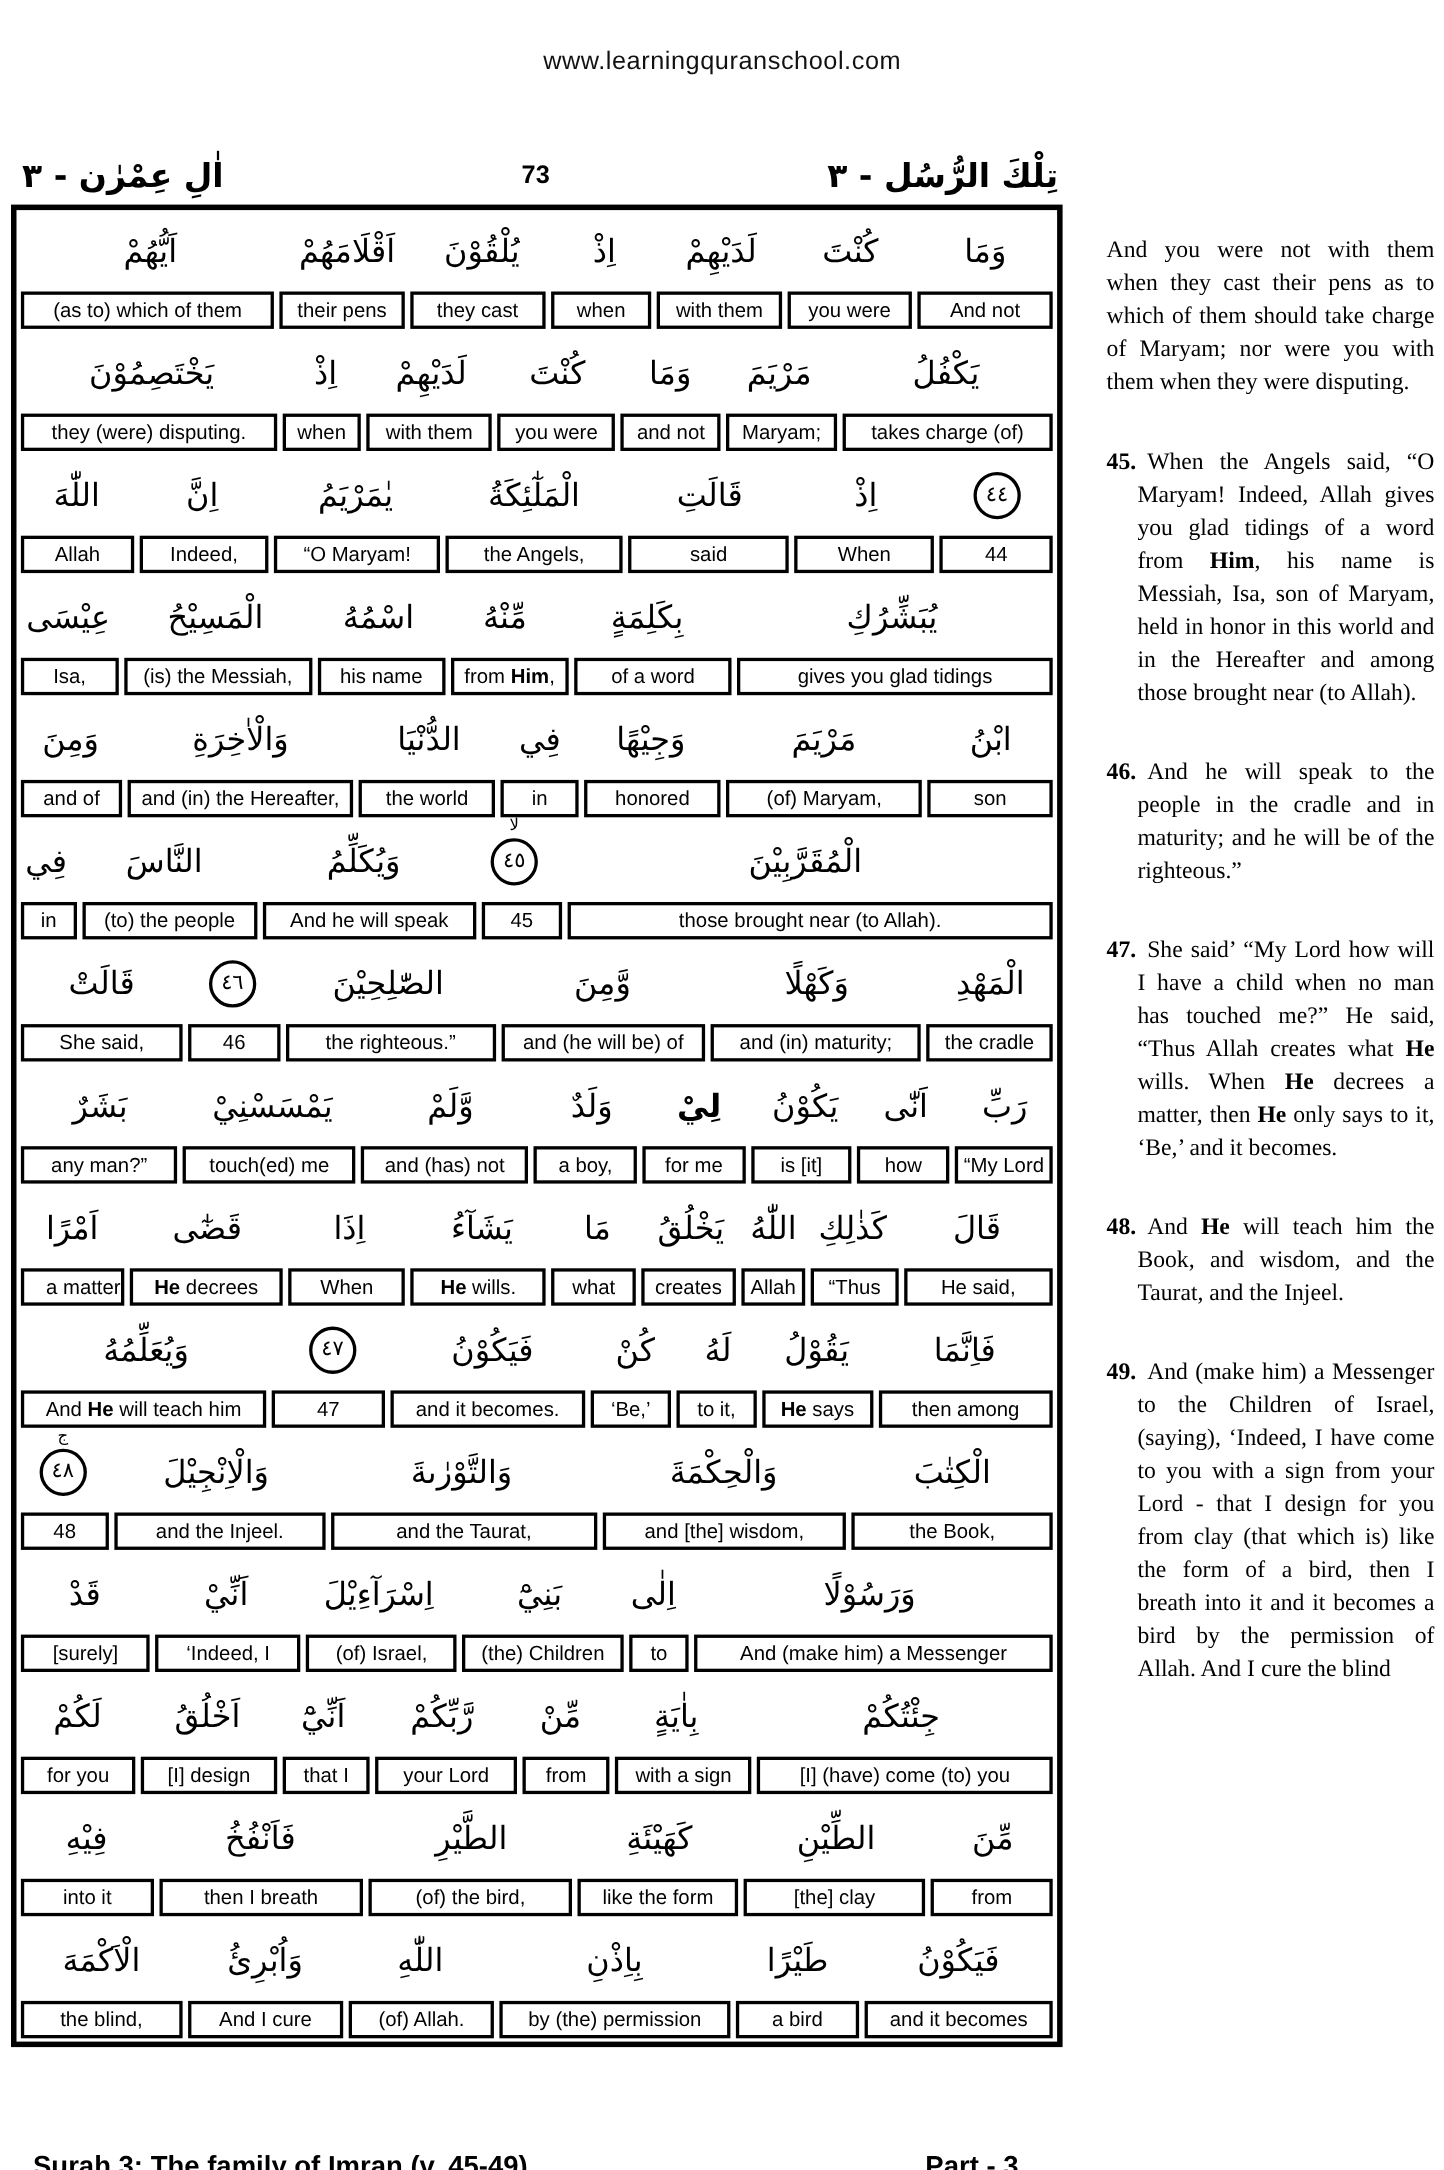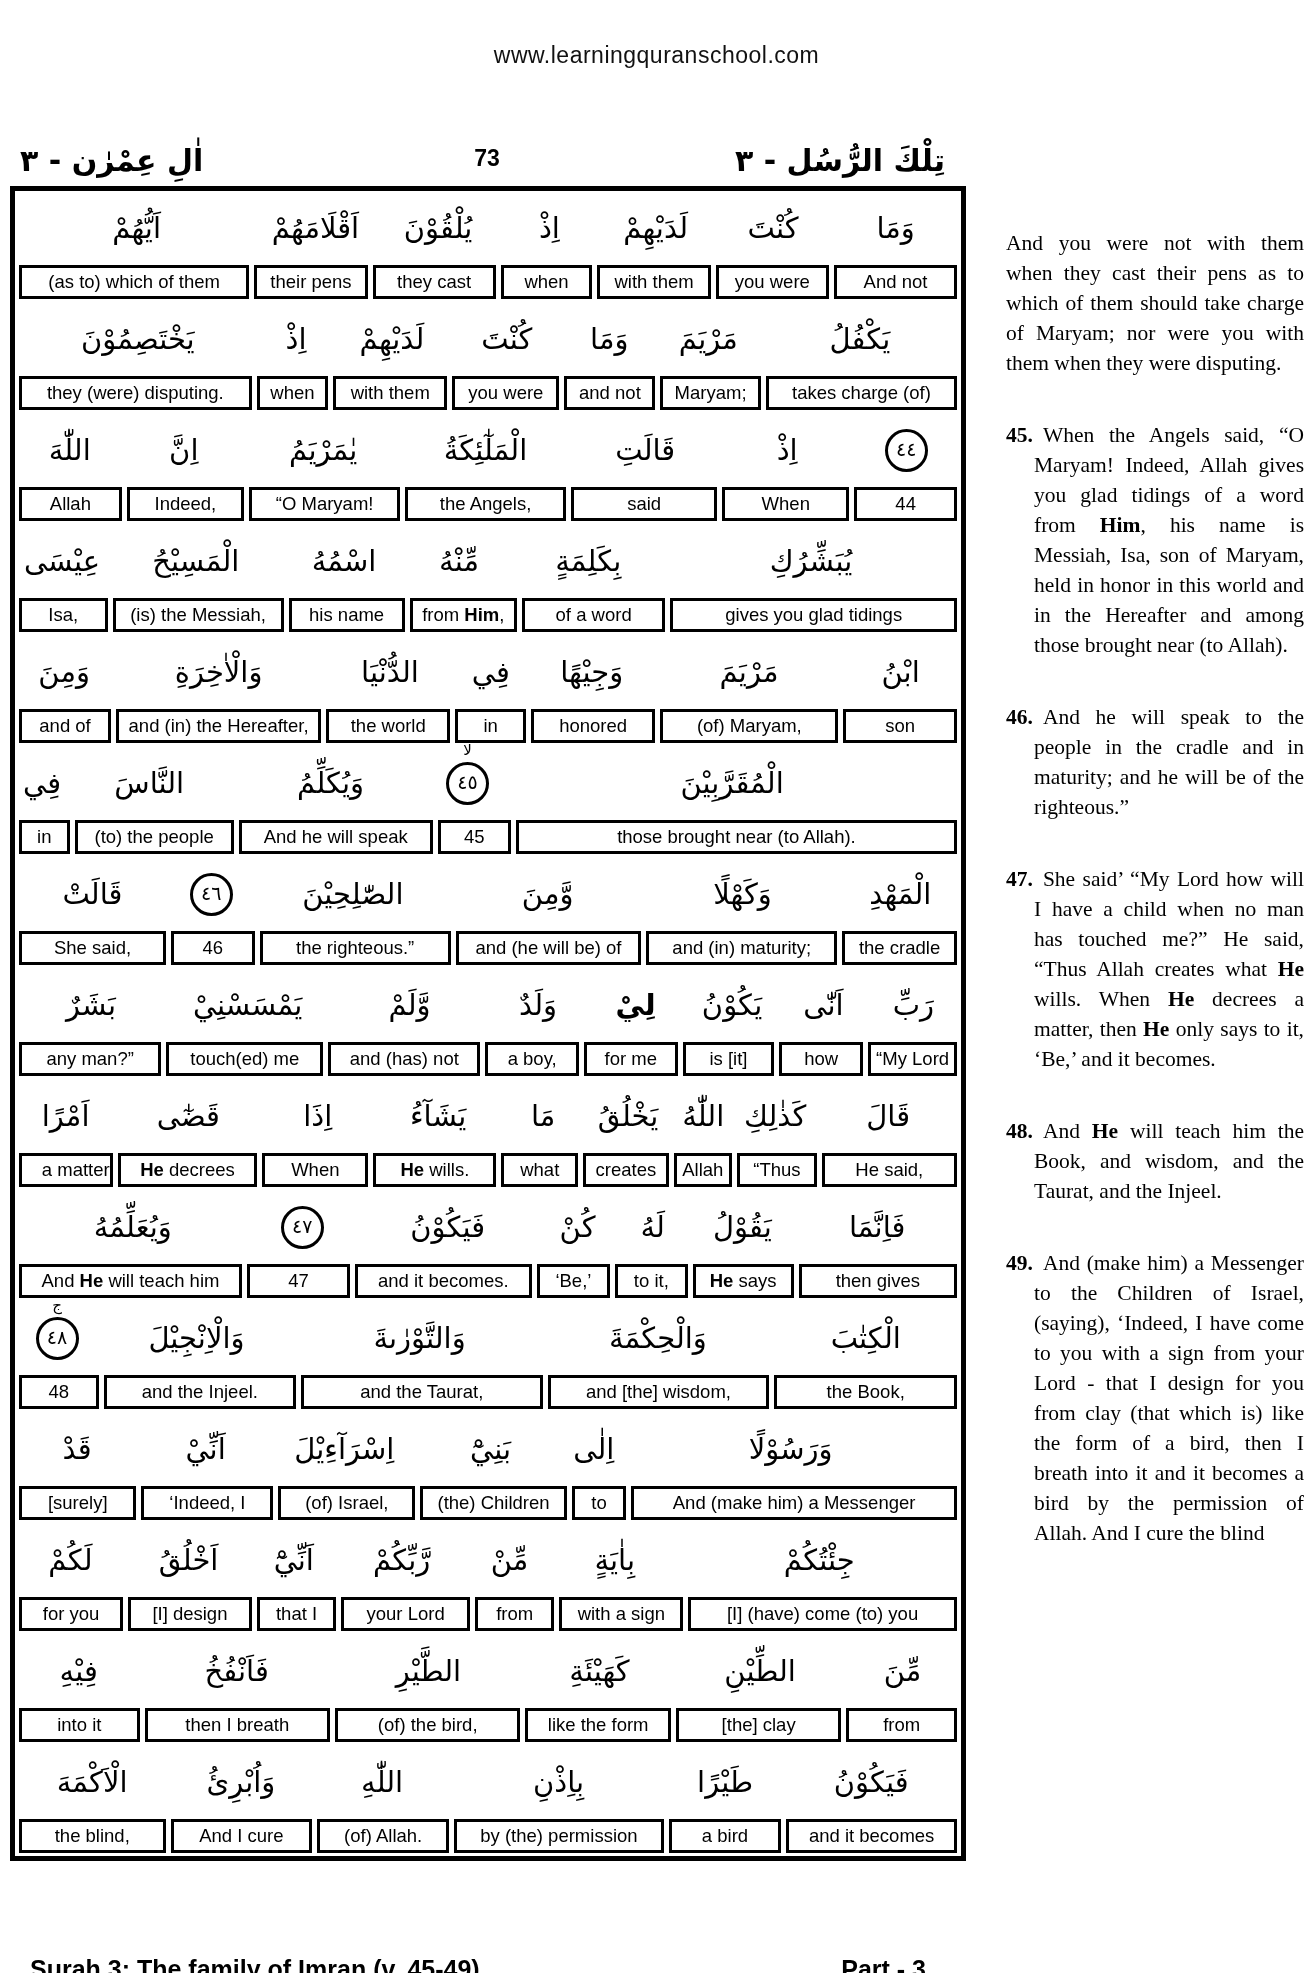--- a/index.html
+++ b/index.html
@@ -5,21 +5,21 @@
   html,body{margin:0;padding:0;background:#ffffff;}
   body{width:1313px;height:1973px;position:relative;overflow:hidden;
        font-family:"Liberation Sans",sans-serif;color:#000;}
 
   .site-url{position:absolute;top:42px;left:0;width:1313px;text-align:center;
             font-size:23px;color:#111;letter-spacing:0.5px;}
 
   .page-header{position:absolute;top:126px;left:12px;width:950px;height:52px;}
   .surah-name-arabic{position:absolute;left:8px;bottom:0;font-family:"DejaVu Sans",sans-serif;
             font-size:30px;font-weight:bold;direction:rtl;}
-  .juz-name-arabic{position:absolute;right:17px;bottom:0;font-family:"DejaVu Sans",sans-serif;
+  .juz-name-arabic{position:absolute;right:0;bottom:0;font-family:"DejaVu Sans",sans-serif;
             font-size:30px;font-weight:bold;direction:rtl;}
   .page-number{position:absolute;left:50%;transform:translateX(-50%);bottom:6px;
             font-size:23px;font-weight:bold;}
 
   .quran-table{position:absolute;left:10px;top:186px;width:946px;border:5px solid #000;
                background:#fff;}
   .table-row-pair{width:100%;}
   .ar-row{display:flex;gap:5px;padding:0 4px;height:74px;align-items:center;direction:ltr;}
   .ar-cell{flex-grow:1;flex-basis:0;display:flex;align-items:center;justify-content:center;
            font-family:"DejaVu Sans",sans-serif;font-size:29px;white-space:nowrap;
@@ -30,21 +30,21 @@
            font-family:"Liberation Sans",sans-serif;background:#fff;}
   .verse-circle{display:inline-block;width:37px;height:37px;border:3px solid #000;
            border-radius:50%;line-height:35px;text-align:center;font-size:19px;
            position:relative;font-family:"DejaVu Sans",sans-serif;}
   .waqf-mark{position:absolute;top:-22px;left:50%;transform:translateX(-50%);
            font-size:15px;line-height:1;}
 
   .translation-col{position:absolute;left:1006px;top:212px;width:298px;
            font-family:"Liberation Serif",serif;font-size:21.5px;line-height:30px;
            text-align:justify;}
-  .para{margin:16px 0 42px 0;padding-left:28px;text-indent:-28px;}
+  .para{margin:0 0 42px 0;padding-left:28px;text-indent:-28px;}
   .para.no-num{padding-left:0;text-indent:0;}
   .vnum{font-weight:bold;margin-right:10px;}
 
   .page-footer{position:absolute;top:1955px;left:30px;width:896px;display:flex;
            justify-content:space-between;font-weight:bold;font-size:25px;}
 </style>
 </head>
 <body>
 
 <div class="site-url">www.learningquranschool.com</div>
@@ -252,21 +252,21 @@
         <div class="ar-cell" style="flex-grow: 103;">يَقُوْلُ</div>
         <div class="ar-cell" style="flex-grow: 165;">فَاِنَّمَا</div>
       </div>
       <div class="en-row">
         <div class="en-cell" style="flex-grow: 235;">And <b>He</b> will teach him</div>
         <div class="en-cell" style="flex-grow: 105;">47</div>
         <div class="en-cell" style="flex-grow: 185;">and it becomes.</div>
         <div class="en-cell" style="flex-grow: 73;">‘Be,’</div>
         <div class="en-cell" style="flex-grow: 72;">to it,</div>
         <div class="en-cell" style="flex-grow: 103;"><b>He</b> says</div>
-        <div class="en-cell" style="flex-grow: 165;">then gives</div>
+        <div class="en-cell" style="flex-grow: 165;">then among</div>
       </div>
     </div>
     <div class="table-row-pair">
       <div class="ar-row">
         <div class="ar-cell" style="flex-grow: 75;">
           <span class="verse-circle">٤٨<span class="waqf-mark">ج</span></span>
         </div>
         <div class="ar-cell" style="flex-grow: 190;">وَالْاِنْجِيْلَ</div>
         <div class="ar-cell" style="flex-grow: 240;">وَالتَّوْرٰىةَ</div>
         <div class="ar-cell" style="flex-grow: 220;">وَالْحِكْمَةَ</div>

